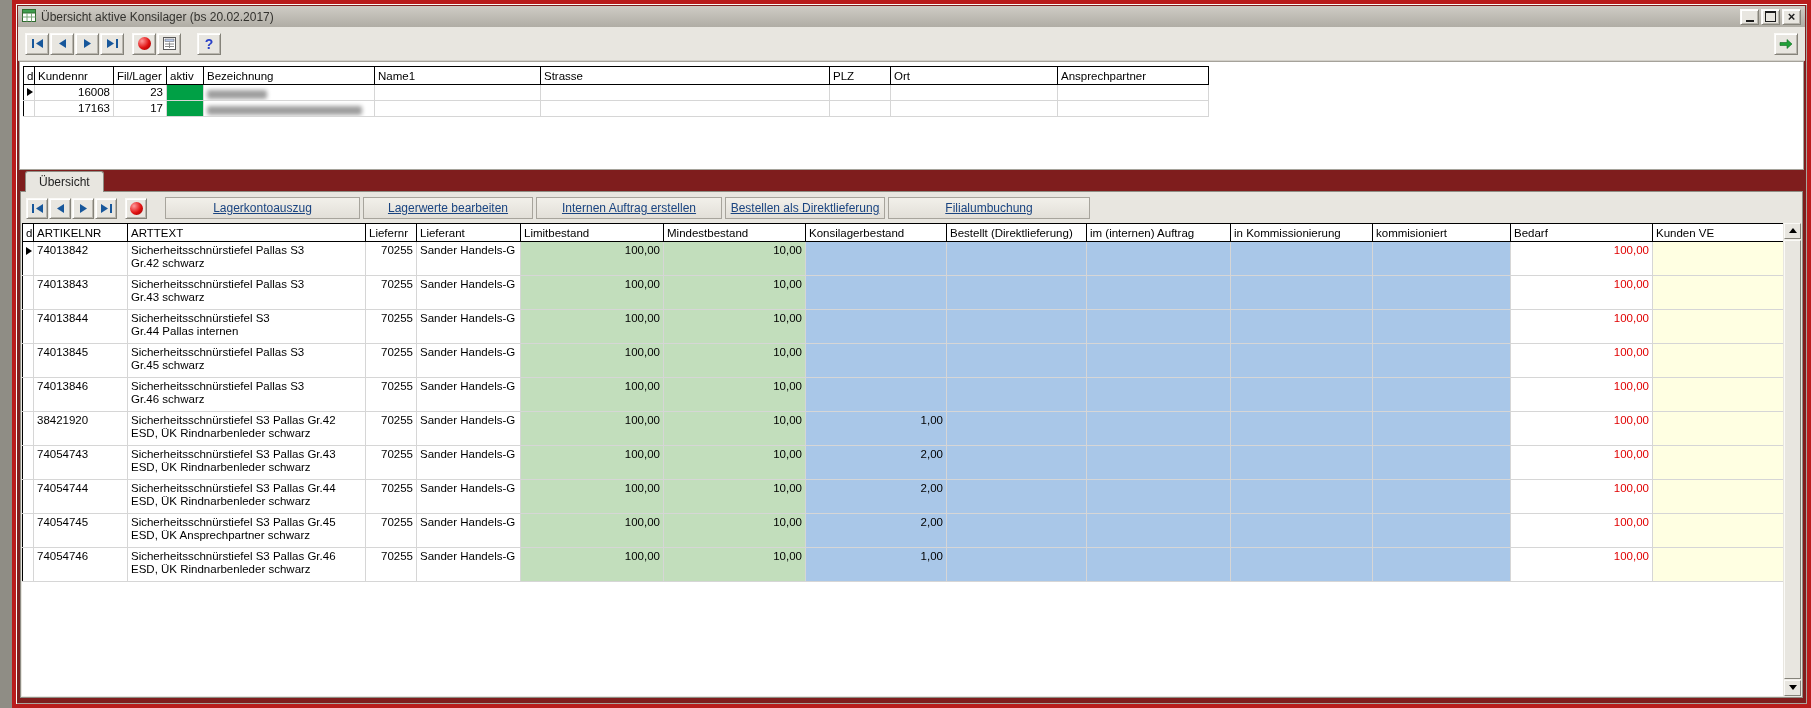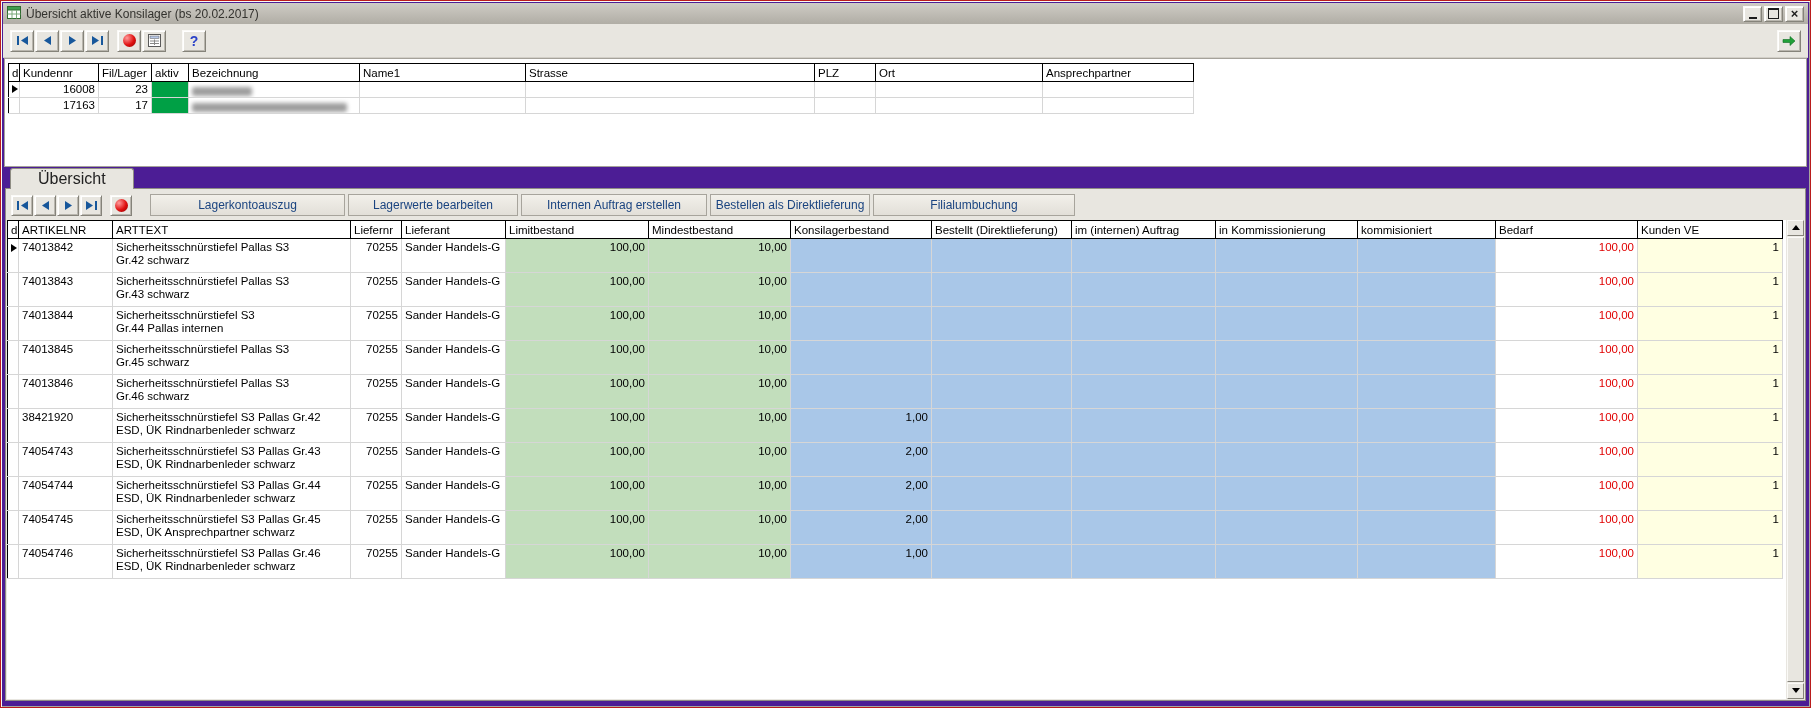--- a/index.html
+++ b/index.html
@@ -1,18 +1,18 @@
 <!DOCTYPE html>
 <html style="--aktiv-green: #00A045; --limit-bg: #C2DEBC; --stock-bg: #A9C7E8; --ve-bg: #FFFFE2; --bedarf-red: #E00000;"><head>
 <meta charset="utf-8">
 <style>
   html,body{margin:0;padding:0;background:#8f8d85;}
   body{width:1811px;height:708px;position:relative;font-family:"Liberation Sans","DejaVu Sans",sans-serif;}
-  .window{position:absolute;inset:0;background:#4c1d95;border:1px solid #b91c1c;
-          box-shadow:inset 1px 1px 0 #fbfaf5, inset -1px -1px 0 #a9a69e;}
+  .window{position:absolute;inset:0;background:#7f1d1d;border:4px solid #b91c1c;
+          box-shadow:inset 1px 1px 0 #fbfaf5, inset -1px -1px 0 #a9a69e;margin-left:12px;}
   
   .titlebar{position:absolute;top:2px;left:2px;right:2px;height:21px;
             background:linear-gradient(180deg,#cfccc5,#b0ada5);
             border-bottom:1px solid #8f8d84;display:flex;align-items:center;padding:0 4px;gap:5px;}
   .title{font-size:12px;color:#33322e;white-space:nowrap;}
   .winbtns{margin-left:auto;display:flex;gap:2px;}
   .wbtn{width:19px;height:16px;padding:0;background:#e8e6e0;border:1px solid;
         border-color:#fbfaf7 #85837a #85837a #fbfaf7;box-shadow:inset 1px 1px 0 #fff,inset -1px -1px 0 #b9b6ae;
         display:flex;align-items:center;justify-content:center;cursor:default;}
   .glyph-min{width:8px;height:2px;background:#1c1c1c;display:block;margin-top:8px;}
@@ -29,27 +29,27 @@
   .tsp{width:6px;}  .tsp2{width:14px;}  .flex1{flex:1;}
   .redball{width:13px;height:13px;border-radius:50%;display:block;
            background:radial-gradient(circle at 4px 4px,#ff9a9a,#e01010 55%,#8a0000);}
   .qmark{color:#2a41c8;font-weight:bold;font-size:14px;line-height:14px;}
   
   .top-area{position:absolute;top:57px;left:3px;right:3px;height:107px;background:#ffffff;border:1px solid #aoa;
             border:1px solid #a5a29a;overflow:hidden;}
   .top-area table{margin:4px 0 0 3px;}
   
   .tabbar{position:absolute;top:167px;left:9px;height:21px;z-index:3;}
-  .tab{display:inline-block;height:20px;line-height:20px;padding:0 27px;font-size:16px;color:#222;
+  .tab{display:inline-block;height:20px;line-height:20px;padding:0 13px;font-size:12px;color:#222;
        background:#e8e6e0;border:1px solid #8f8d84;border-bottom:none;border-radius:3px 3px 0 0;cursor:default;}
   .panel{position:absolute;top:187px;left:4px;right:4px;bottom:6px;background:#e8e6e0;border:1px solid #8f8d84;}
   .toolbar-inner{position:absolute;top:1px;left:1px;right:1px;height:30px;display:flex;align-items:center;
                  padding:0 4px;gap:1px;}
   .abtn{height:22px;padding:0;background:linear-gradient(180deg,#f2f0ea,#e2dfd8);border:1px solid #a7a49c;
-        font-size:12px;color:#1a4480;font-family:inherit;cursor:default;margin-left:2px;white-space:nowrap;overflow:hidden;}
+        font-size:12px;color:#1a4480;font-family:inherit;cursor:default;margin-left:2px;white-space:nowrap;overflow:hidden;text-decoration:underline;}
   .w0{width:195px;} .w1{width:170px;} .w2{width:186px;} .w3{width:160px;} .w4{width:202px;}
   .absp{width:14px;}
   .gridwrap{position:absolute;left:1px;top:31px;right:19px;bottom:1px;background:#fff;overflow:hidden;}
   
   .grid{border-collapse:collapse;table-layout:fixed;background:#fff;font-size:11.5px;color:#000;border:1px solid #000;}
   .grid th,.grid td{box-sizing:border-box;overflow:hidden;}
   .grid th{border:1px solid #000;background:#fff;font-weight:normal;height:18px;padding:0 3px;
            text-align:left;white-space:nowrap;}
   .grid td{border-right:1px solid #d6d6d6;border-bottom:1px solid #d6d6d6;padding:0 3px;white-space:nowrap;}
   .cust td{height:16px;line-height:15px;}

